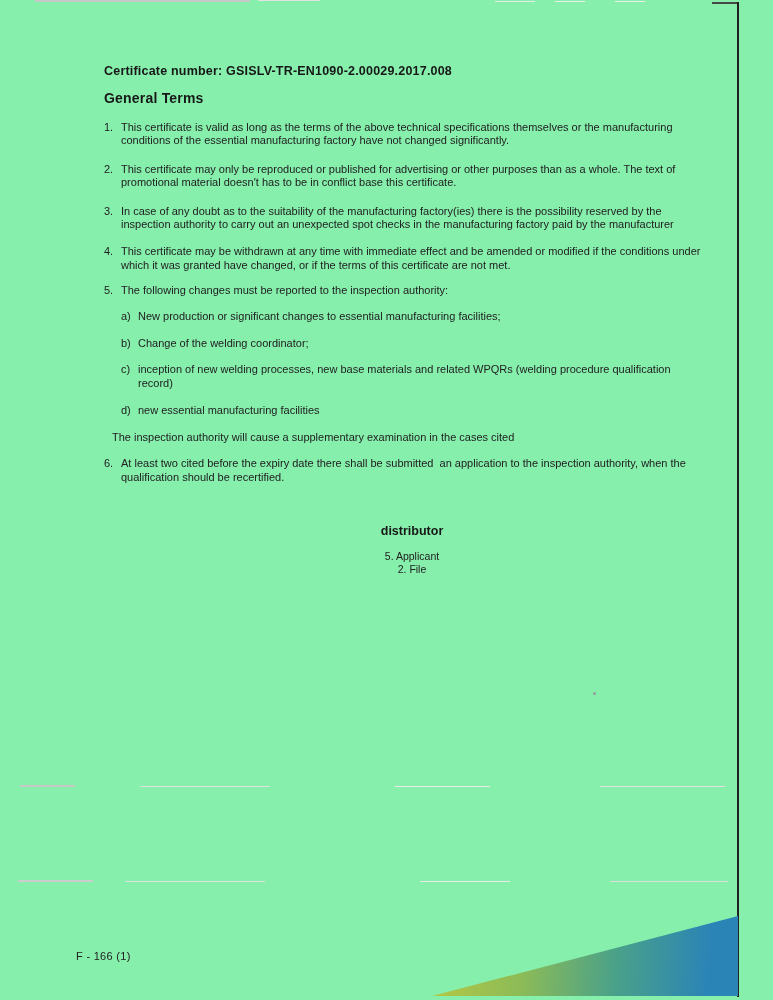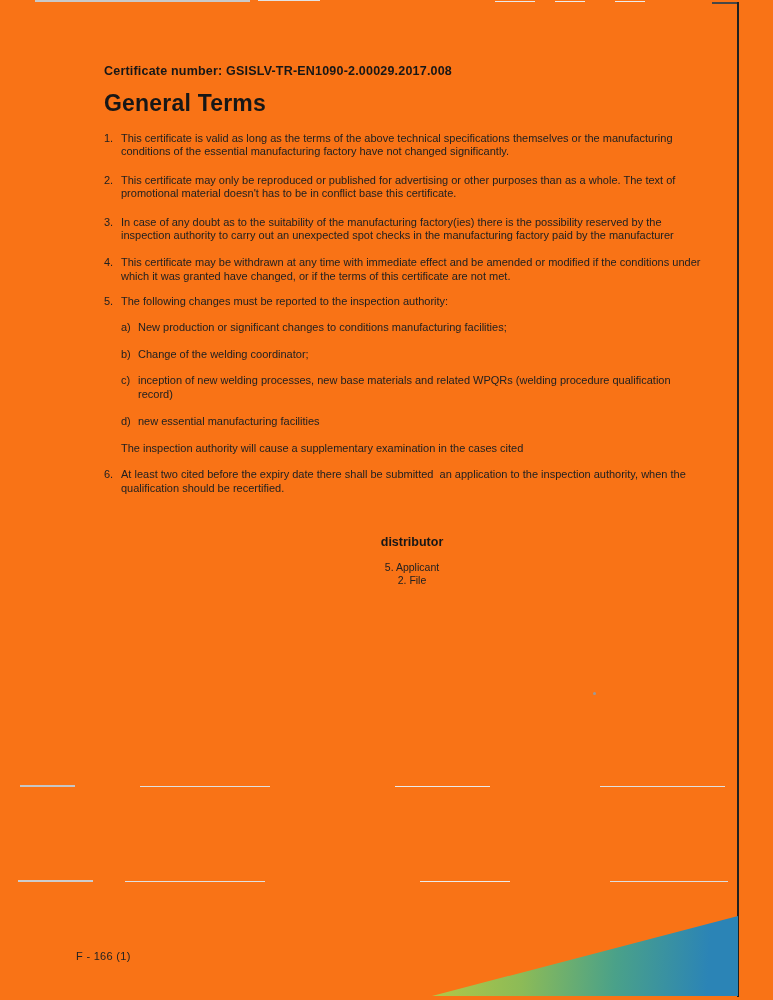--- a/index.html
+++ b/index.html
@@ -1,44 +1,44 @@
 <!DOCTYPE html>
 <html><head>
 <meta charset="utf-8">
 <style>
   html,body{margin:0;padding:0;background:#e9e9e9;}
   .page{
     position:relative;
     width:773px;height:1000px;
-    background:#f97316;
+    background:#86efac;
     overflow:hidden;
     font-family:"Liberation Sans","DejaVu Sans",sans-serif;
     color:#1d1d1d;
   }
   .content{
     position:absolute;left:104px;top:64px;width:616px;
   }
   .cert-line{
     font-size:12.5px;font-weight:700;letter-spacing:.2px;color:#171717;
   }
   .doc-heading{
-    margin:12px 0 0 0;font-size:23px;font-weight:700;color:#171717;letter-spacing:.2px;
+    margin:12px 0 0 0;font-size:14px;font-weight:700;color:#171717;letter-spacing:.2px;
   }
   .terms{margin-top:15px;}
   .term{display:flex;font-size:11px;line-height:13.4px;color:#212121;}
   .term .num{width:17px;flex:none;}
   .term .txt{width:584px;white-space:pre-wrap;}
   .gap15{margin-top:15px;}
   .gap14{margin-top:14px;}
   .gap13{margin-top:13px;}
   .gap12{margin-top:12px;}
   .sub{display:flex;font-size:11px;line-height:13.4px;margin-left:17px;color:#212121;}
   .sub .letter{width:17px;flex:none;}
   .sub .txt{width:565px;white-space:pre-wrap;}
-  .note{margin-left:17px;font-size:11px;line-height:13.4px;color:#212121;}
+  .note{margin-left:8px;font-size:11px;line-height:13.4px;color:#212121;}
   .distributor{margin-top:40px;text-align:center;}
   .dist-heading{font-size:12.5px;font-weight:700;color:#171717;}
   .dist-list{margin-top:12px;font-size:10.5px;line-height:13px;color:#212121;}
   .footer-code{
     position:absolute;left:76px;top:950px;
     font-size:11px;color:#222;letter-spacing:.3px;
   }
   
   .artifact{position:absolute;}
   .edge-line-v{left:737px;top:2px;width:2px;height:995px;background:#202020;}
@@ -97,21 +97,21 @@
         <span class="num">4.</span>
         <span class="txt">This certificate may be withdrawn at any time with immediate effect and be amended or modified if the conditions under which it was granted have changed, or if the terms of this certificate are not met.</span>
       </div>
       <div class="term gap12">
         <span class="num">5.</span>
         <span class="txt">The following changes must be reported to the inspection authority:</span>
       </div>
 
       <div class="sub gap12">
         <span class="letter">a)</span>
-        <span class="txt">New production or significant changes to conditions manufacturing facilities;</span>
+        <span class="txt">New production or significant changes to essential manufacturing facilities;</span>
       </div>
       <div class="sub gap14">
         <span class="letter">b)</span>
         <span class="txt">Change of the welding coordinator;</span>
       </div>
       <div class="sub gap13">
         <span class="letter">c)</span>
         <span class="txt">inception of new welding processes, new base materials and related WPQRs (welding procedure qualification record)</span>
       </div>
       <div class="sub gap14">

